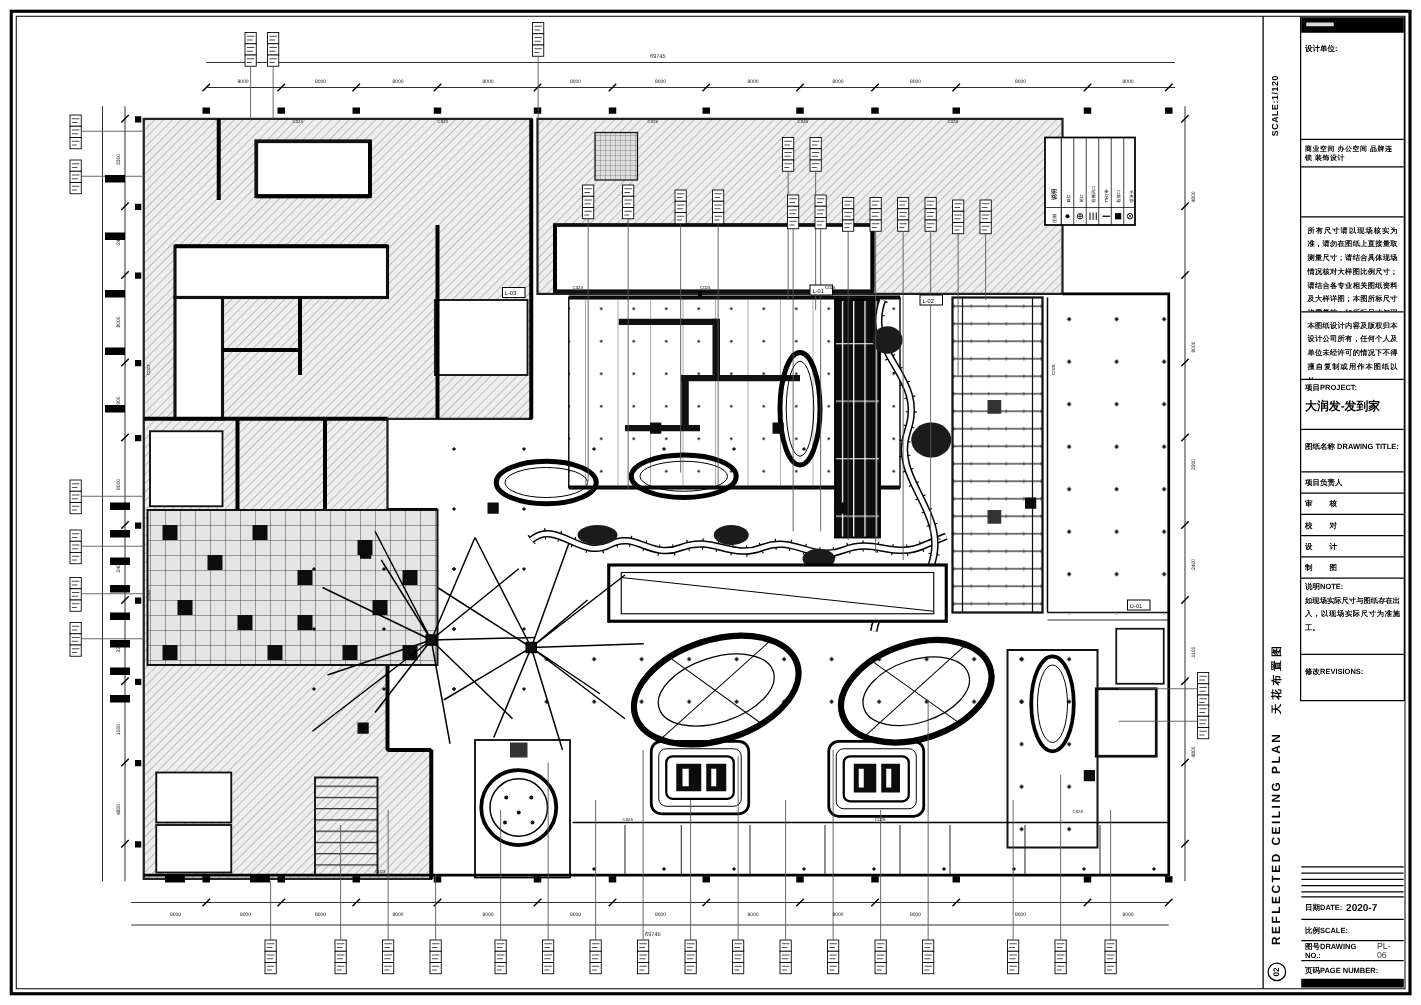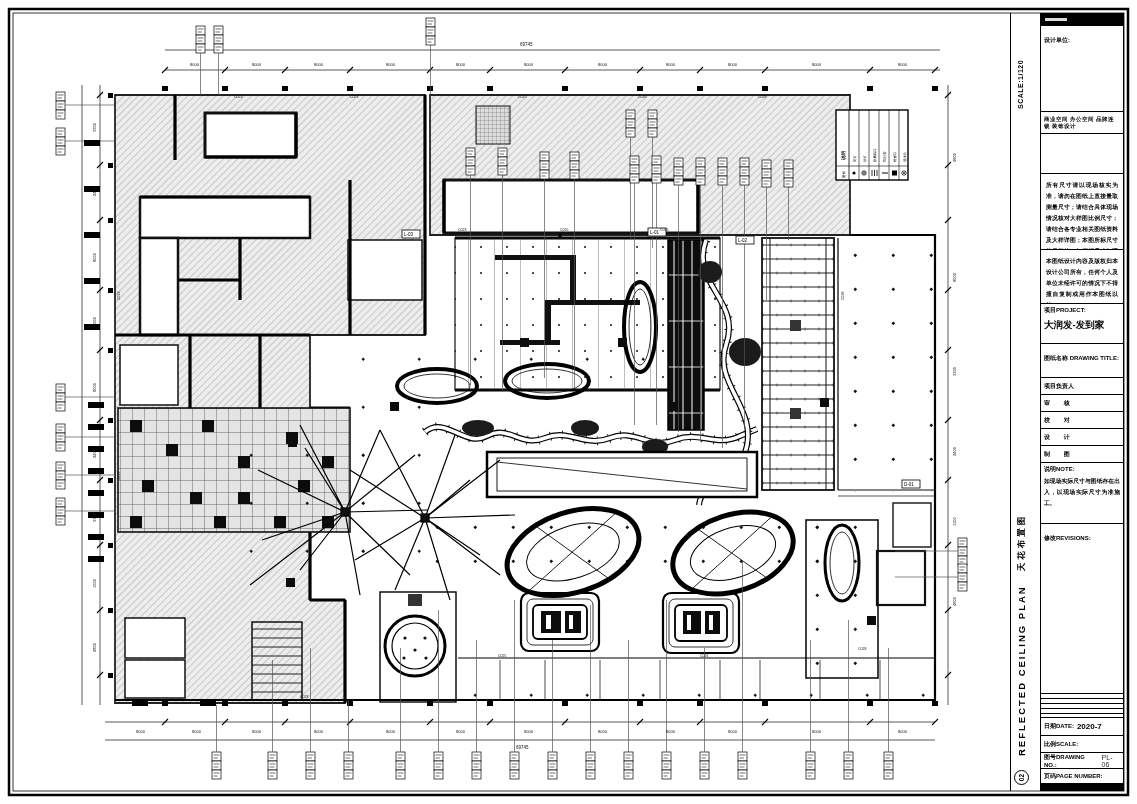--- a/index.html
+++ b/index.html
@@ -7,21 +7,21 @@
   #plan-svg{position:absolute;left:0;top:0;}
   
   #strip{position:absolute;left:1010px;top:13px;width:30px;height:778px;border-left:1.5px solid #000;box-sizing:border-box;}
   .rot{position:absolute;transform:rotate(-90deg);transform-origin:0 0;white-space:nowrap;display:flex;align-items:center;}
   #strip-scale{top:96px;left:6px;font-size:7px;letter-spacing:.5px;font-weight:bold;}
   #strip-title{top:772px;left:3px;gap:14px;}
   #strip-title .en{font-size:9.5px;font-weight:bold;letter-spacing:2px;}
   #strip-title .cn{font-size:8.5px;font-weight:bold;letter-spacing:3px;}
   #sheet-circle{width:13px;height:13px;border:1.2px solid #000;border-radius:50%;font-size:6.5px;font-weight:bold;display:flex;align-items:center;justify-content:center;}
   
-  #tblock{position:absolute;left:1040px;top:13px;width:84px;height:778px;border:1.5px solid #000;box-sizing:border-box;background:#fff;}
+  #tblock{position:absolute;left:1040px;top:13px;width:84px;height:548px;border:1.5px solid #000;box-sizing:border-box;background:#fff;}
   .tb{border-bottom:1px solid #000;box-sizing:border-box;position:relative;overflow:hidden;padding:2px 3px;}
   .lab{font-size:6px;font-weight:bold;}
   .bar{background:#000;}
   .note{font-size:5.8px;font-weight:bold;line-height:1.9;text-align:justify;}
   .staff-row{display:flex;align-items:center;}
   .staff-row .lab{letter-spacing:6px;}
   .kv{display:flex;align-items:center;gap:3px;}
   .kv .val{font-size:8px;font-weight:bold;}
   .revline{border-bottom:.8px solid #000;height:4px;}
   .logo-dash{position:absolute;left:4px;top:4px;width:22px;height:3px;background:#fff;opacity:.85;}

